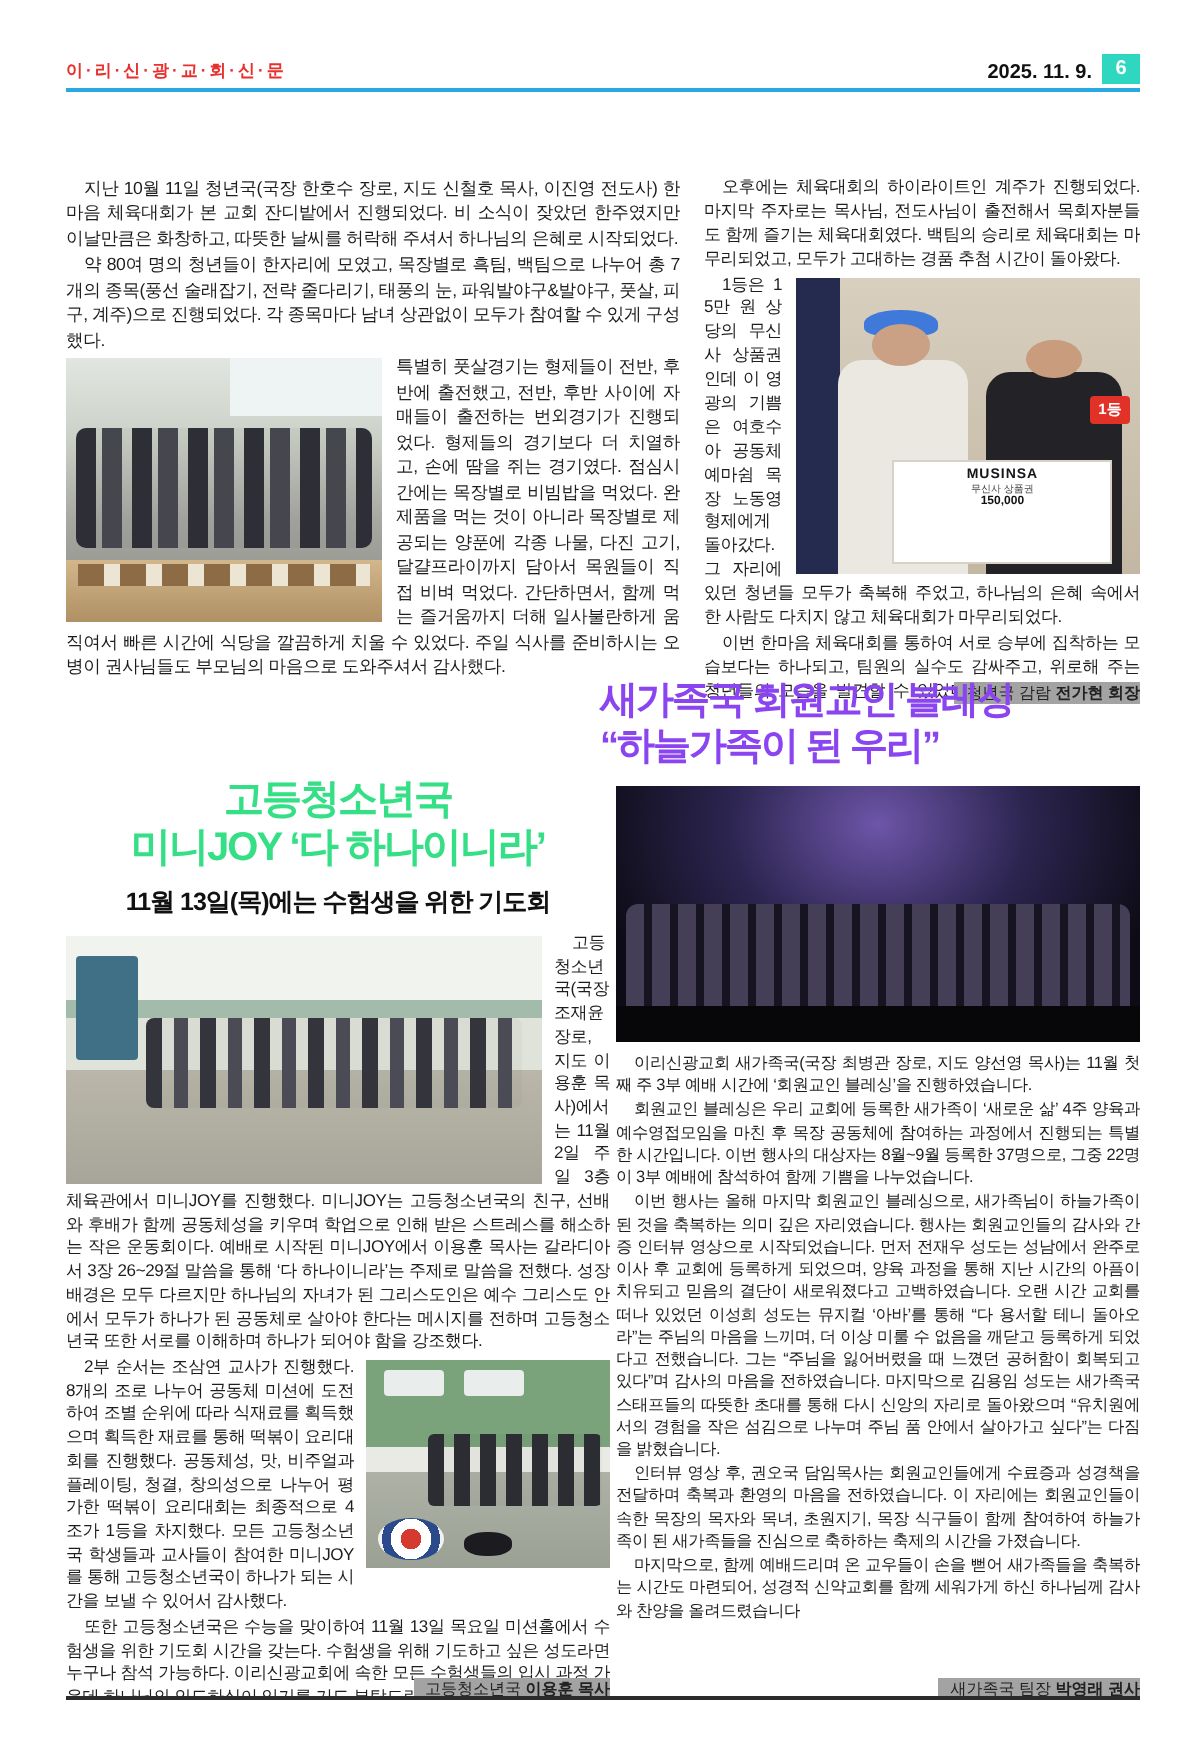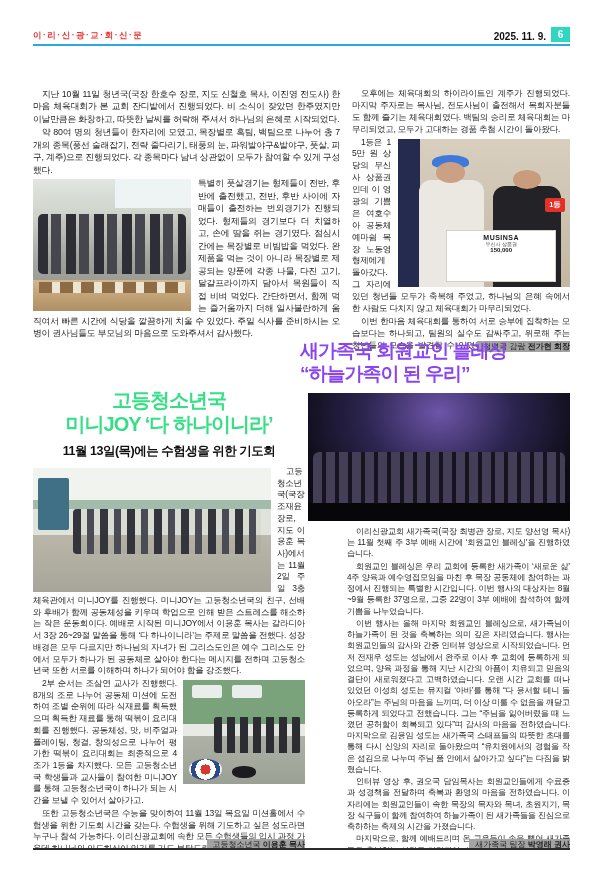--- a/index.html
+++ b/index.html
@@ -30,21 +30,21 @@
   .blk{position:absolute;overflow:hidden;}
   .body{margin:0 0 1px 0;color:#1d1d1d;text-align:justify;word-break:break-all;
         font-size:8.8px;line-height:1.42;letter-spacing:-0.2px;}
   .ind{text-indent:9px;}
   .top-left{left:33px;top:88px;width:307px;height:284px;}
   .top-right{left:352px;top:88px;width:218px;height:252px;padding-bottom:12px;}
   .top-right .body{font-size:8.5px;line-height:1.4;}
   .teen-block{left:33px;top:466px;width:272px;height:372px;padding-bottom:12px;}
   .teen-block .body{font-size:8.5px;line-height:1.38;}
   .nf-block{left:308px;top:526px;width:262px;height:312px;padding-bottom:12px;}
-  .nf-block .body{font-size:8.2px;line-height:1.37;margin-left:39px;}
+  .nf-block .body{font-size:8.2px;line-height:1.37;}
   .byline{position:absolute;right:0;bottom:0;font-size:8px;color:#222;background:#a3a3a3;padding-left:6px;}
   .byline b{font-weight:bold;}
   .bottom-rule{position:absolute;left:33px;right:30px;top:848px;border-top:2px solid #2b2b2b;}
 
   
   .photo{position:relative;overflow:hidden;}
   .photo>div{position:absolute;}
 
   .photo-a{float:left;width:158px;height:132px;margin:2px 7px 2px 0;
            background:linear-gradient(180deg,#e2e6e1 0%,#ccd1c8 30%,#a6a7a0 62%,#8b8c84 100%);}
@@ -161,21 +161,21 @@
       <div class="pc-equip"></div>
       <div class="pc-figs"></div>
     </div>
     <p class="body ind">고등청소년국(국장 조재윤 장로, 지도 이용훈 목사)에서는 11월 2일 주일 3층 체육관에서 미니JOY를 진행했다. 미니JOY는 고등청소년국의 친구, 선배와 후배가 함께 공동체성을 키우며 학업으로 인해 받은 스트레스를 해소하는 작은 운동회이다. 예배로 시작된 미니JOY에서 이용훈 목사는 갈라디아서 3장 26~29절 말씀을 통해 ‘다 하나이니라’는 주제로 말씀을 전했다. 성장 배경은 모두 다르지만 하나님의 자녀가 된 그리스도인은 예수 그리스도 안에서 모두가 하나가 된 공동체로 살아야 한다는 메시지를 전하며 고등청소년국 또한 서로를 이해하며 하나가 되어야 함을 강조했다.</p>
     <div class="photo photo-e">
       <div class="pe-ac"></div>
       <div class="pe-figs"></div>
       <div class="pe-target"></div>
       <div class="pe-bags"></div>
     </div>
-    <p class="body ind">2부 순서는 조삼연 교사가 진행했다. 8개의 조로 나누어 공동체 미션에 도전하여 조별 순위에 따라 식재료를 획득했으며 획득한 재료를 통해 떡볶이 요리대회를 진행했다. 공동체성, 맛, 비주얼과 플레이팅, 청결, 창의성으로 나누어 평가한 떡볶이 요리대회는 최종적으로 4조가 1등을 차지했다. 모든 고등청소년국 학생들과 교사들이 참여한 미니JOY를 통해 고등청소년국이 하나가 되는 시간을 보낼 수 있어서 살아가고.</p>
+    <p class="body ind">2부 순서는 조삼연 교사가 진행했다. 8개의 조로 나누어 공동체 미션에 도전하여 조별 순위에 따라 식재료를 획득했으며 획득한 재료를 통해 떡볶이 요리대회를 진행했다. 공동체성, 맛, 비주얼과 플레이팅, 청결, 창의성으로 나누어 평가한 떡볶이 요리대회는 최종적으로 4조가 1등을 차지했다. 모든 고등청소년국 학생들과 교사들이 참여한 미니JOY를 통해 고등청소년국이 하나가 되는 시간을 보낼 수 있어서 감사했다.</p>
     <p class="body ind">또한 고등청소년국은 수능을 맞이하여 11월 13일 목요일 미션홀에서 수험생을 위한 기도회 시간을 갖는다. 수험생을 위해 기도하고 싶은 성도라면 누구나 참석 가능하다. 이리신광교회에 속한 모든 수험생들의 입시 과정 가운데 하나님의 인도하심이 있기를 기도 부탁드린다.</p>
     <div class="byline">
       <span>고등청소년국</span>
       <b>이용훈 목사</b>
     </div>
   </div>
 
   <div class="hl-purple-wrap">
     <div class="hl-purple">새가족국 회원교인 블레싱</div>
     <div class="hl-purple">“하늘가족이 된 우리”</div>

